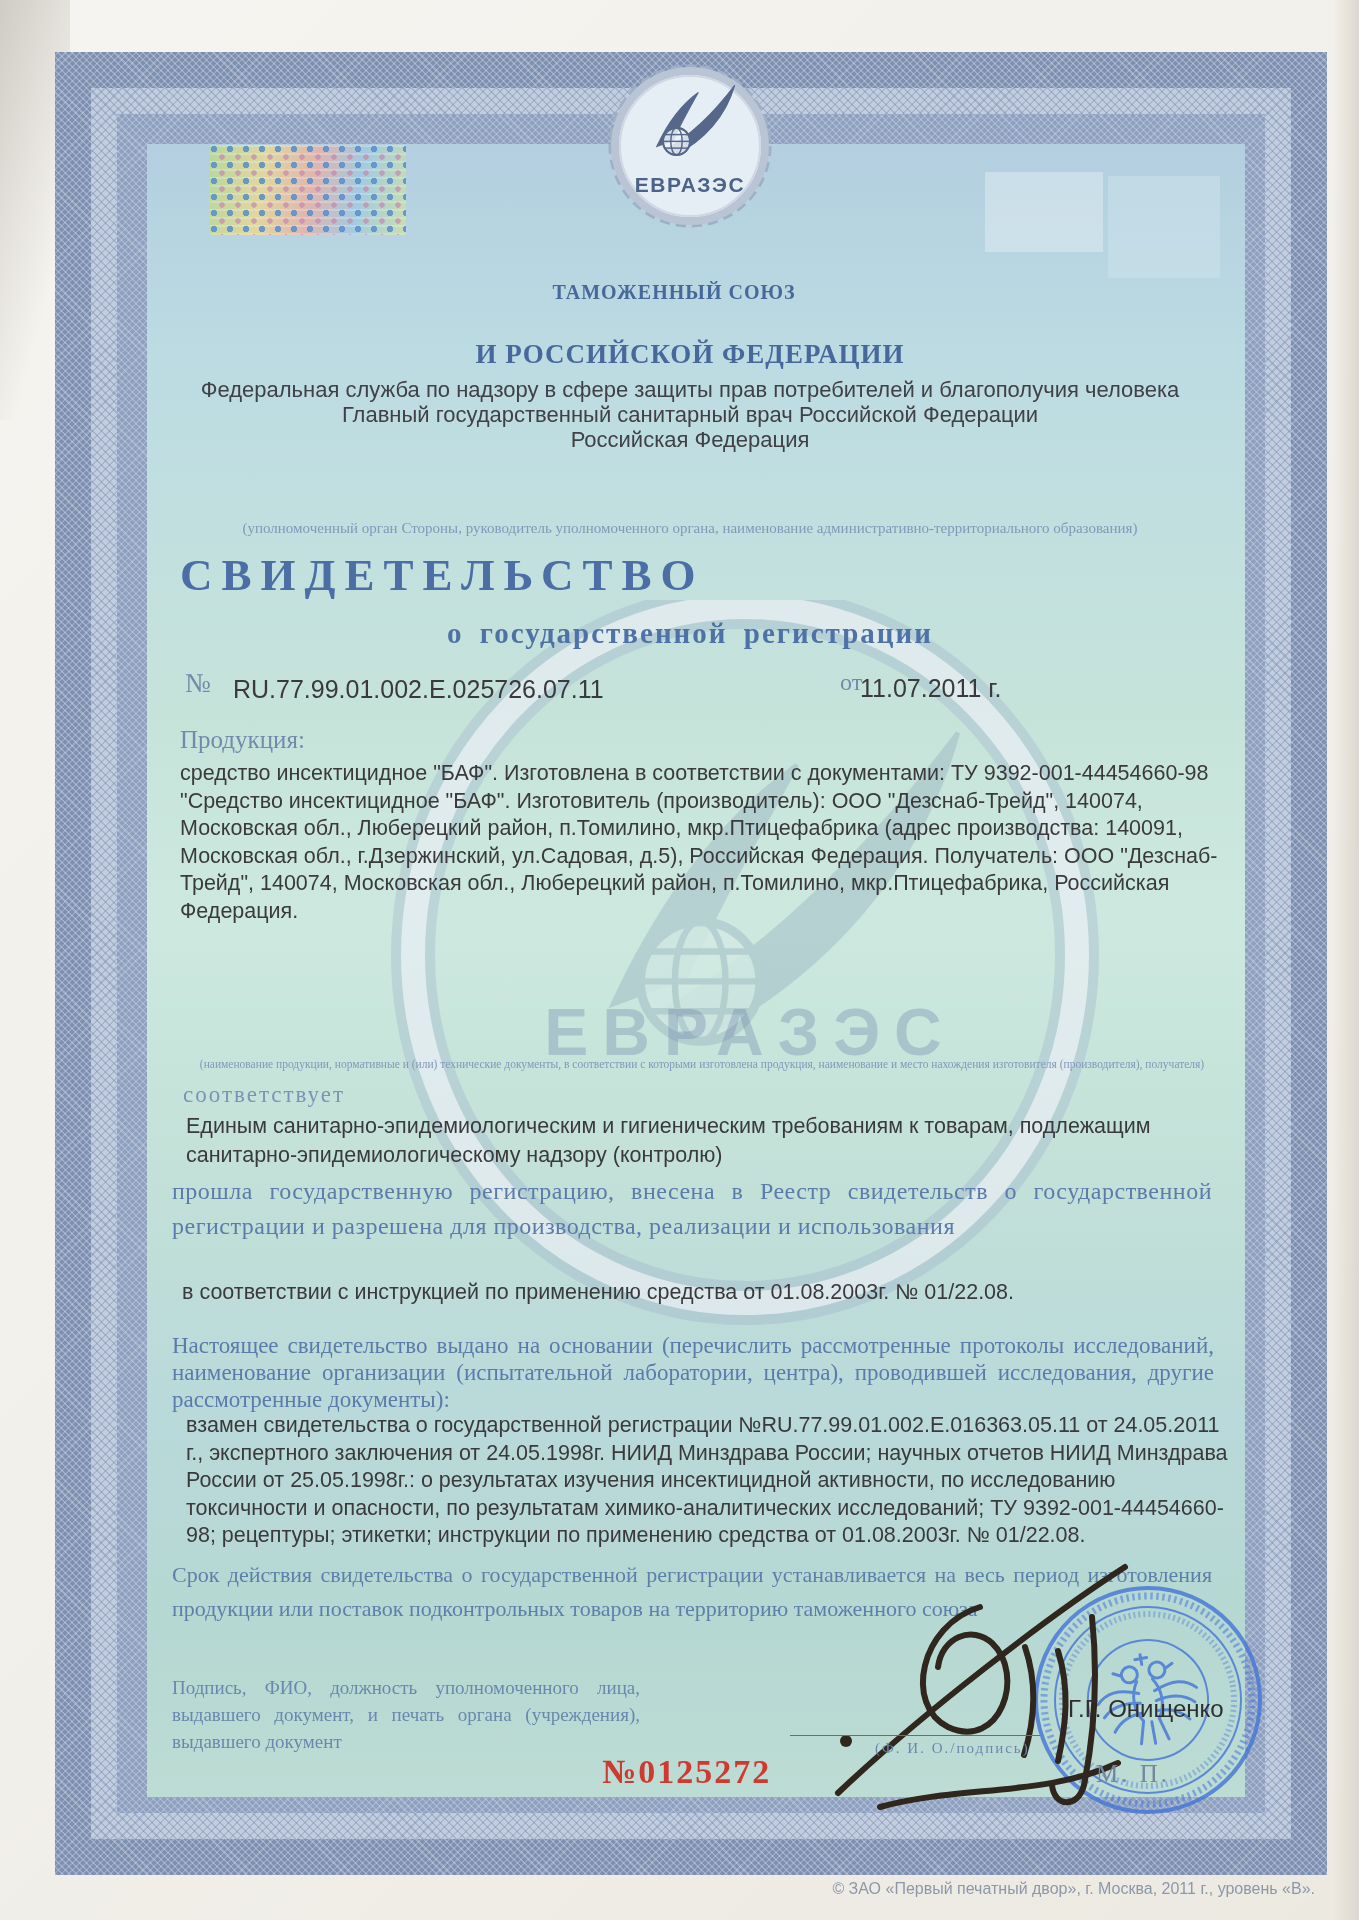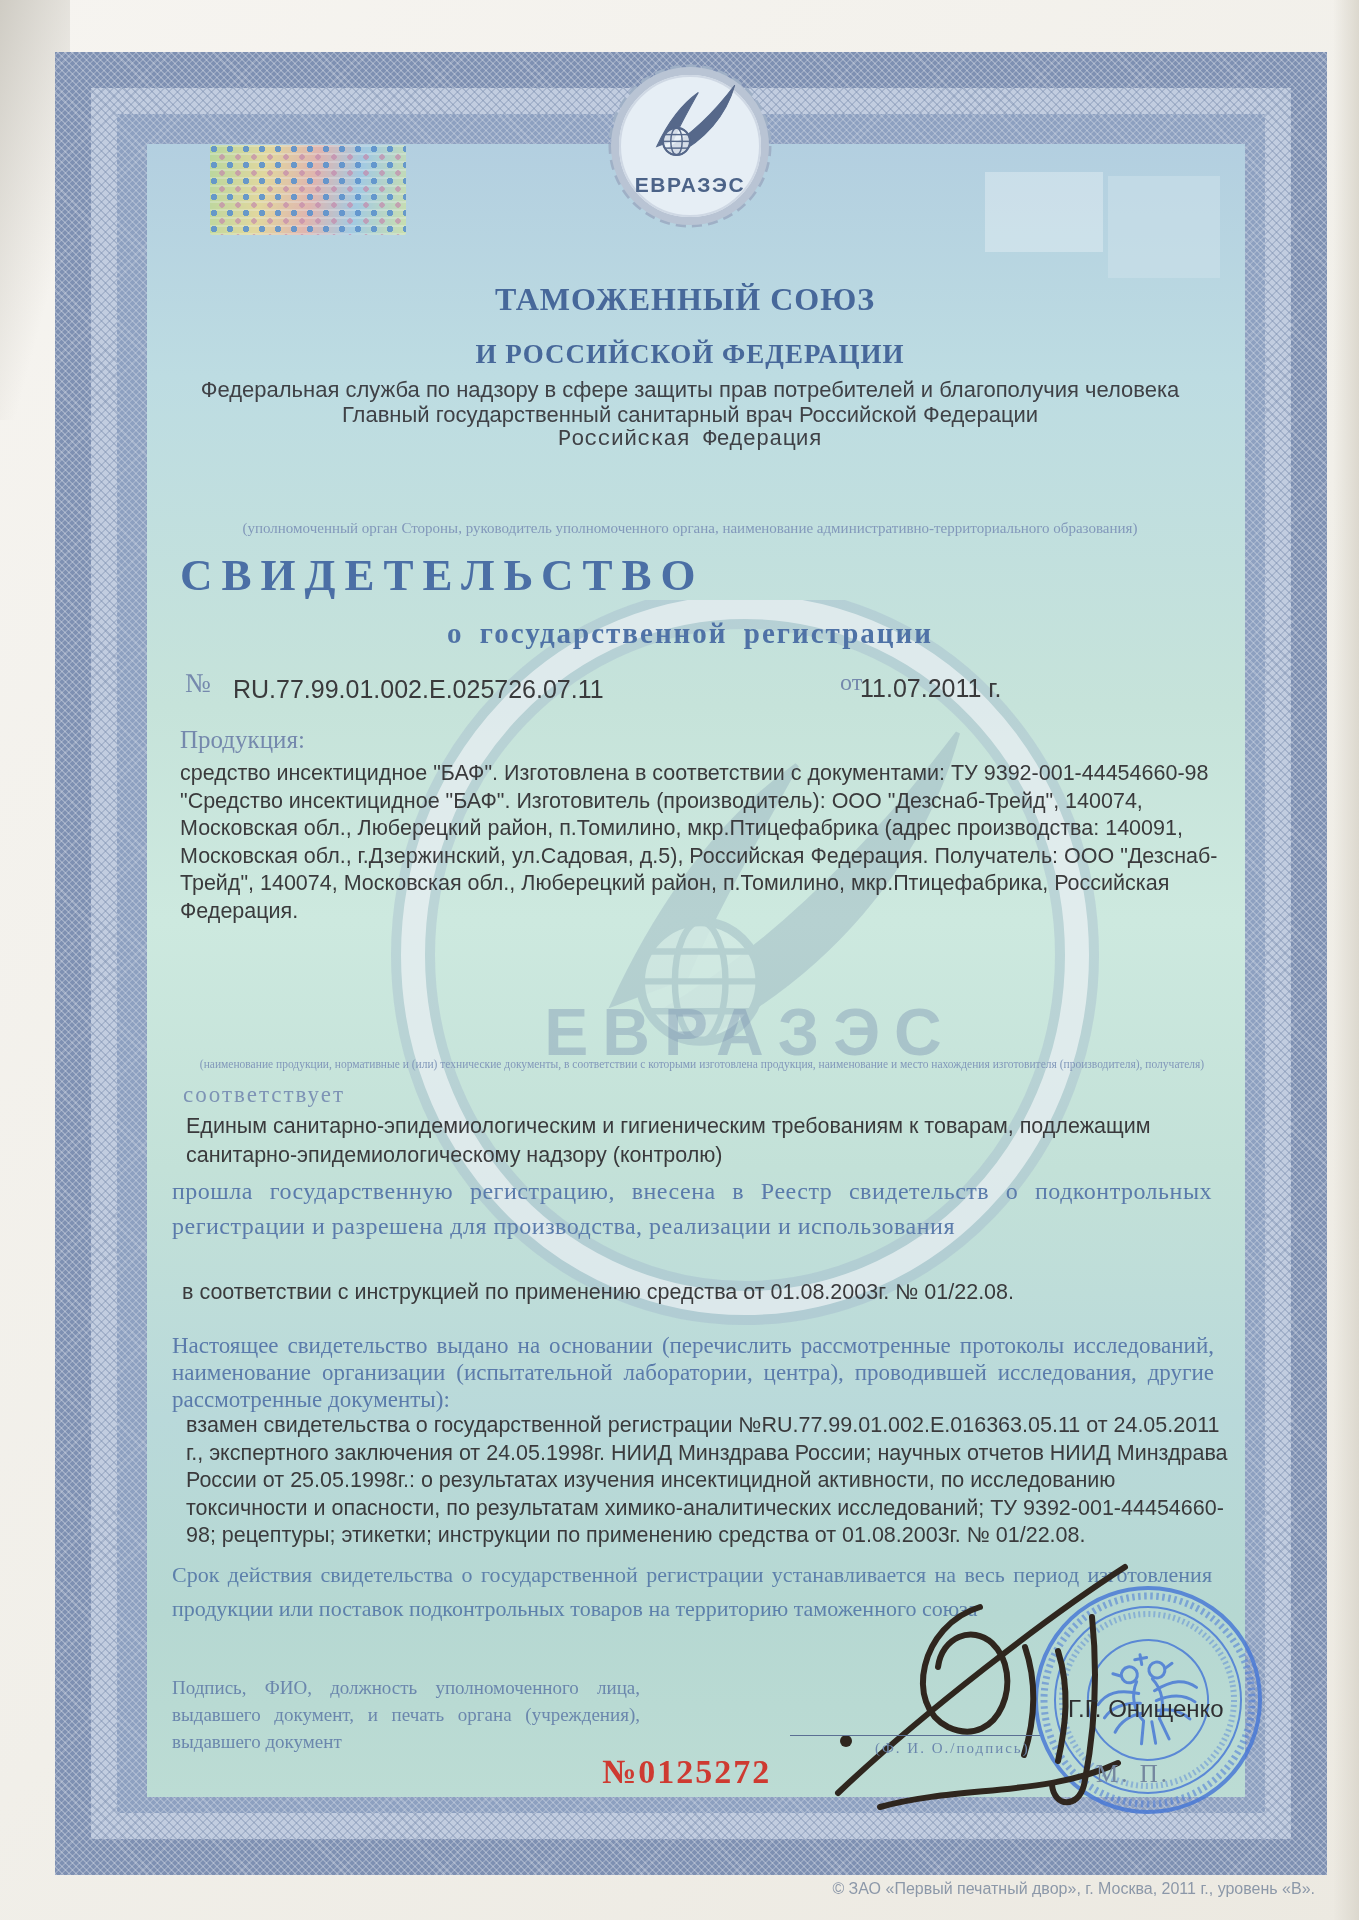--- a/index.html
+++ b/index.html
@@ -84,26 +84,26 @@
   <svg class="abs" style="left:608px;top:64px;" width="164" height="164" viewBox="0 0 164 164">
     <circle cx="82" cy="82" r="79" fill="none" stroke="#9fb0c6" stroke-width="5" stroke-dasharray="10 6"></circle>
     <circle cx="82" cy="82" r="75" fill="#e6eef5" stroke="#b9c4d4" stroke-width="8"></circle>
     <circle cx="82" cy="82" r="70" fill="none" stroke="#cfd8e4" stroke-width="2"></circle>
     <g fill="#56688a" stroke="#56688a">
       <use href="#swoosh" x="30" y="16" width="104" height="104"></use>
     </g>
     <text x="82" y="128" text-anchor="middle" font-family="Liberation Sans,sans-serif" font-weight="bold" font-size="21" letter-spacing="1.5" fill="#4c6388">ЕВРАЗЭС</text>
   </svg>
 
-  <div class="abs serif hdr" style="left:175px;top:281px;width:1020px;font-size:32px;letter-spacing:1px;">ТАМОЖЕННЫЙ СОЮЗ</div>
+  <div class="abs serif hdr" style="left:164px;top:281px;width:1020px;font-size:20px;letter-spacing:1px;">ТАМОЖЕННЫЙ СОЮЗ</div>
   <div class="abs serif hdr" style="left:180px;top:339px;width:1020px;font-size:27px;letter-spacing:1px;">И РОССИЙСКОЙ ФЕДЕРАЦИИ</div>
 
   <div class="abs agency" style="left:150px;top:377px;width:1080px;font-size:22px;">Федеральная служба по надзору в сфере защиты прав потребителей и благополучия человека</div>
   <div class="abs agency" style="left:150px;top:402px;width:1080px;font-size:22px;">Главный государственный санитарный врач Российской Федерации</div>
-  <div class="abs agency" style="left:150px;top:427px;width:1080px;font-size:22px;font-family:Liberation Mono, monospace;">Российская Федерация</div>
+  <div class="abs agency" style="left:150px;top:427px;width:1080px;font-size:22px;">Российская Федерация</div>
 
   <div class="abs serif cap" style="left:160px;top:520px;width:1060px;font-size:15px;">(уполномоченный орган Стороны, руководитель уполномоченного органа, наименование административно-территориального образования)</div>
 
   <div class="abs serif" style="left:180px;top:549px;width:1020px;font-size:45px;font-weight:bold;
               color:#4b6fa5;letter-spacing:9px;">СВИДЕТЕЛЬСТВО</div>
   <div class="abs serif" style="left:180px;top:617px;width:1020px;text-align:center;font-size:29px;font-weight:bold;
               color:#4f72a6;letter-spacing:2px;word-spacing:7px;">о государственной регистрации</div>
 
   <div class="abs serif blue" style="left:185px;top:668px;font-size:27px;color:#7589ad;">№</div>
   <div class="abs dark" style="left:233px;top:675px;font-size:25px;">RU.77.99.01.002.Е.025726.07.11</div>
@@ -111,21 +111,21 @@
   <div class="abs dark" style="left:860px;top:674px;font-size:25px;">11.07.2011 г.</div>
 
   <div class="abs serif" style="left:180px;top:726px;font-size:25px;color:#7589ad;">Продукция:</div>
   <div class="abs dark" style="left:180px;top:760px;width:1056px;font-size:21.5px;line-height:27.5px;">средство инсектицидное "БАФ". Изготовлена в соответствии с документами: ТУ 9392-001-44454660-98 "Средство инсектицидное "БАФ". Изготовитель (производитель): ООО "Дезснаб-Трейд", 140074, Московская обл., Люберецкий район, п.Томилино, мкр.Птицефабрика (адрес производства: 140091, Московская обл., г.Дзержинский, ул.Садовая, д.5), Российская Федерация.  Получатель: ООО "Дезснаб-Трейд", 140074, Московская обл., Люберецкий район, п.Томилино, мкр.Птицефабрика, Российская Федерация.</div>
 
   <div class="abs serif cap" style="left:162px;top:1058px;width:1080px;font-size:11.5px;">(наименование продукции, нормативные и (или) технические документы, в соответствии с которыми изготовлена продукция, наименование и место нахождения изготовителя (производителя), получателя)</div>
 
   <div class="abs serif" style="left:183px;top:1082px;font-size:23px;color:#7d93b5;letter-spacing:2px;">соответствует</div>
   <div class="abs dark" style="left:186px;top:1112px;width:1050px;font-size:21.5px;line-height:29px;">Единым санитарно-эпидемиологическим и гигиеническим требованиям к товарам, подлежащим санитарно-эпидемиологическому надзору (контролю)</div>
 
-  <div class="abs serif blue just" style="left:172px;top:1174px;width:1040px;font-size:24px;line-height:35px;letter-spacing:0.5px;">прошла государственную регистрацию, внесена в Реестр свидетельств о подконтрольных регистрации и разрешена для производства, реализации и использования</div>
+  <div class="abs serif blue just" style="left:172px;top:1174px;width:1040px;font-size:24px;line-height:35px;letter-spacing:0.5px;">прошла государственную регистрацию, внесена в Реестр свидетельств о государственной регистрации и разрешена для производства, реализации и использования</div>
   <div class="abs dark" style="left:182px;top:1280px;width:1050px;font-size:21.5px;">в соответствии с инструкцией по применению средства от 01.08.2003г. № 01/22.08.</div>
 
   <div class="abs serif blue just" style="left:172px;top:1332px;width:1042px;font-size:23px;line-height:27px;">Настоящее свидетельство выдано на основании (перечислить рассмотренные протоколы исследований, наименование организации (испытательной лаборатории, центра), проводившей исследования, другие рассмотренные документы):</div>
   <div class="abs dark" style="left:186px;top:1412px;width:1052px;font-size:21.5px;line-height:27.5px;">взамен свидетельства о государственной регистрации №RU.77.99.01.002.Е.016363.05.11 от 24.05.2011 г., экспертного заключения от 24.05.1998г. НИИД Минздрава России; научных отчетов НИИД Минздрава России от 25.05.1998г.: о результатах изучения инсектицидной активности, по исследованию токсичности и опасности, по результатам химико-аналитических исследований; ТУ 9392-001-44454660-98; рецептуры; этикетки; инструкции по применению средства от 01.08.2003г. № 01/22.08.</div>
 
   <div class="abs serif blue just" style="left:172px;top:1558px;width:1040px;font-size:22px;line-height:34px;color:#5d80ab;">Срок действия свидетельства о государственной регистрации устанавливается на весь период изготовления продукции или поставок подконтрольных товаров на территорию таможенного союза</div>
 
   <div class="abs serif blue just" style="left:172px;top:1674px;width:468px;font-size:19px;line-height:27px;color:#6b87ad;">Подпись, ФИО, должность уполномоченного лица, выдавшего документ, и печать органа (учреждения), выдавшего документ</div>
 
   <svg class="abs" style="left:1028px;top:1580px;transform:rotate(-10deg);opacity:.82;" width="240" height="240" viewBox="0 0 240 240">

